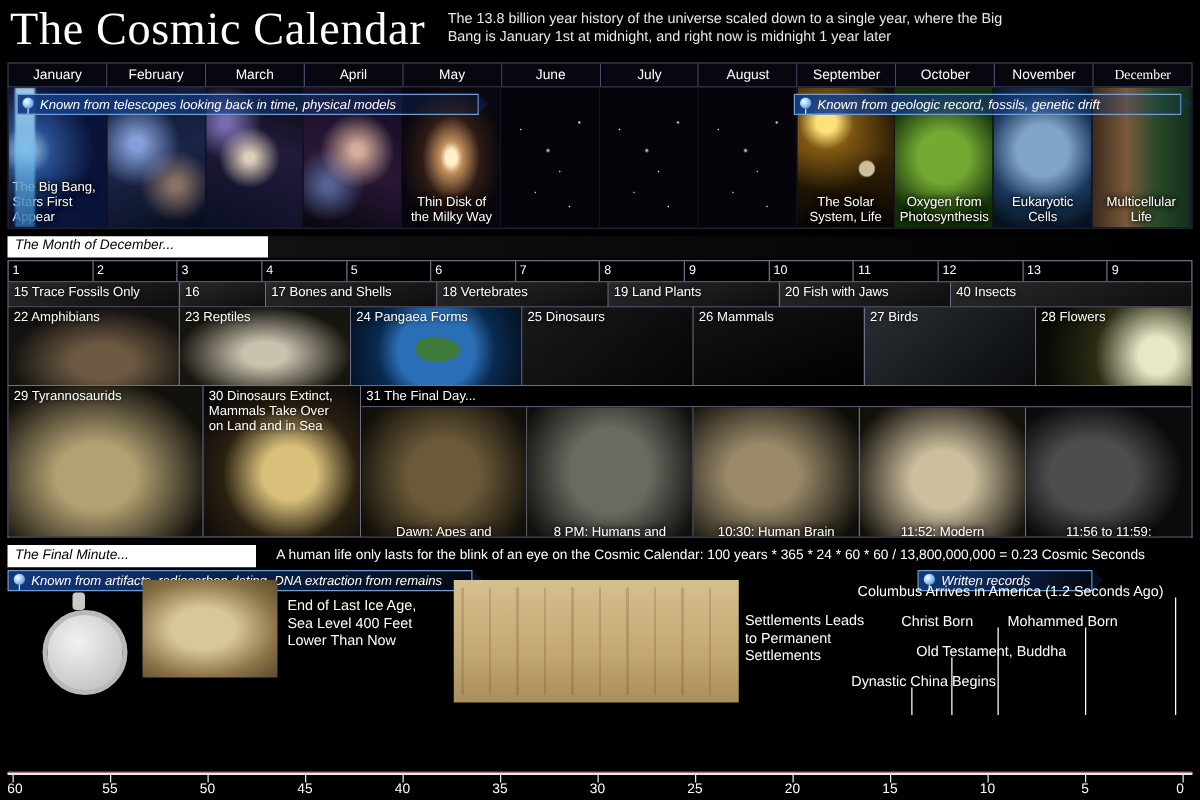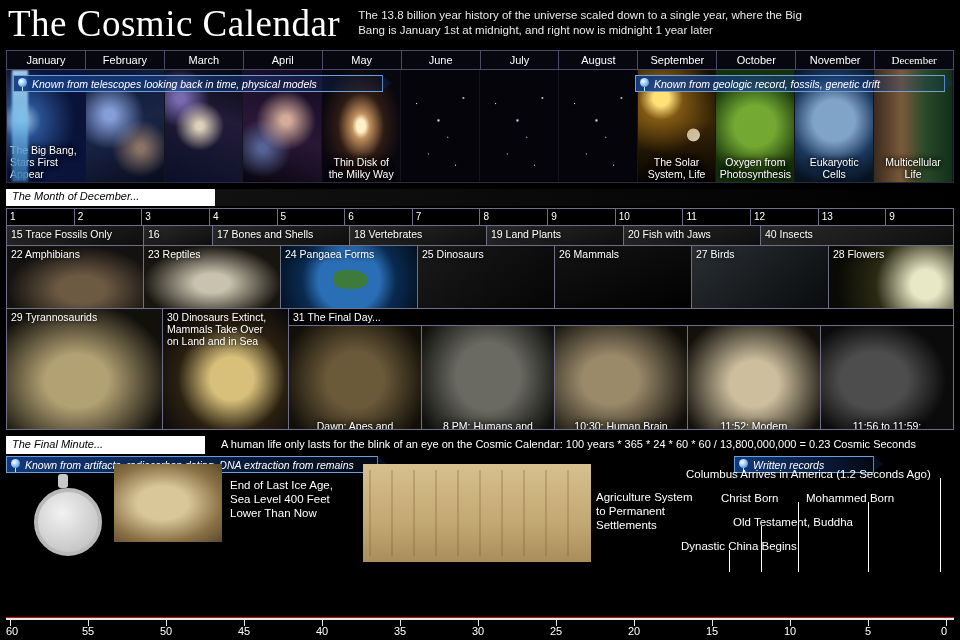--- a/index.html
+++ b/index.html
@@ -365,21 +365,21 @@
     <div class="watch">
       <div class="stem"></div>
         <div class="dial"></div>
     </div>
     <div class="cave"></div>
     <div class="egypt"></div>
 
     <div class="txtblk" style="left:224px;top:24px;white-space:pre-line;">End of Last Ice Age,
 Sea Level 400 Feet
 Lower Than Now</div>
-    <div class="txtblk" style="left:590px;top:36px;white-space:pre-line;">Agriculture System
+    <div class="txtblk" style="left:590px;top:36px;white-space:pre-line;">Settlements Leads
 to Permanent
 Settlements</div>
 
     <div class="events">
       <div class="ev" style="left:80px;top:6px;">Columbus Arrives in America (1.2 Seconds Ago)</div>
       <div class="ev" style="left:115px;top:30px;">Christ Born</div>
       <div class="ev" style="left:200px;top:30px;">Mohammed Born</div>
       <div class="ev" style="left:127px;top:54px;">Old Testament, Buddha</div>
       <div class="ev" style="left:75px;top:78px;">Dynastic China Begins</div>
 

